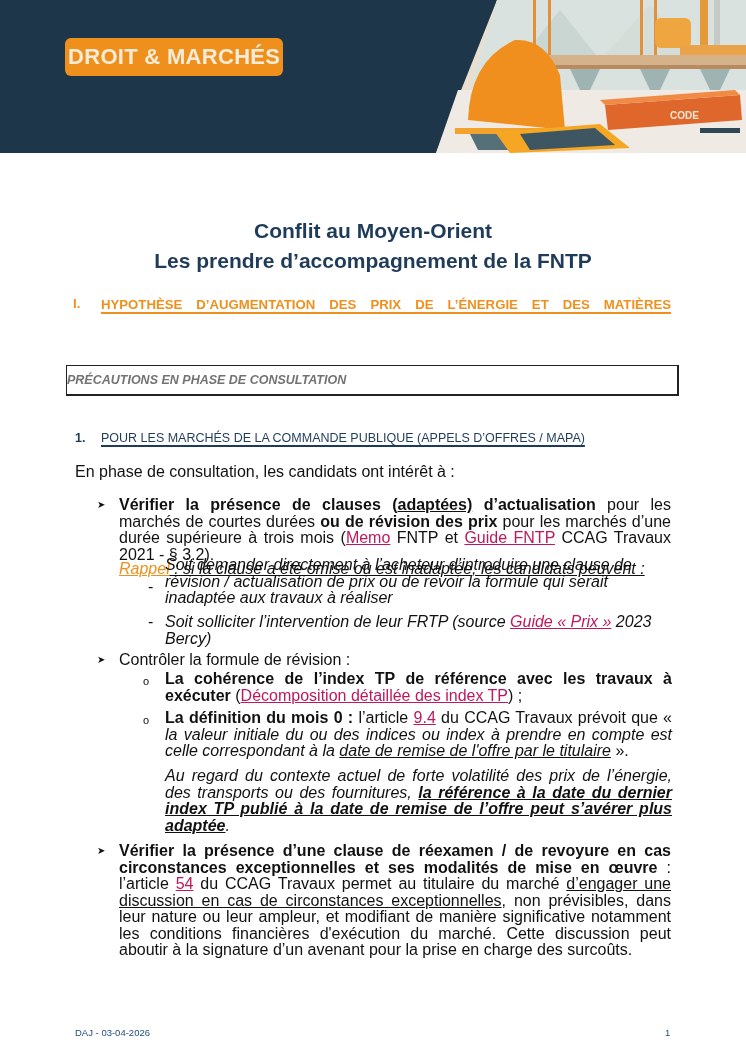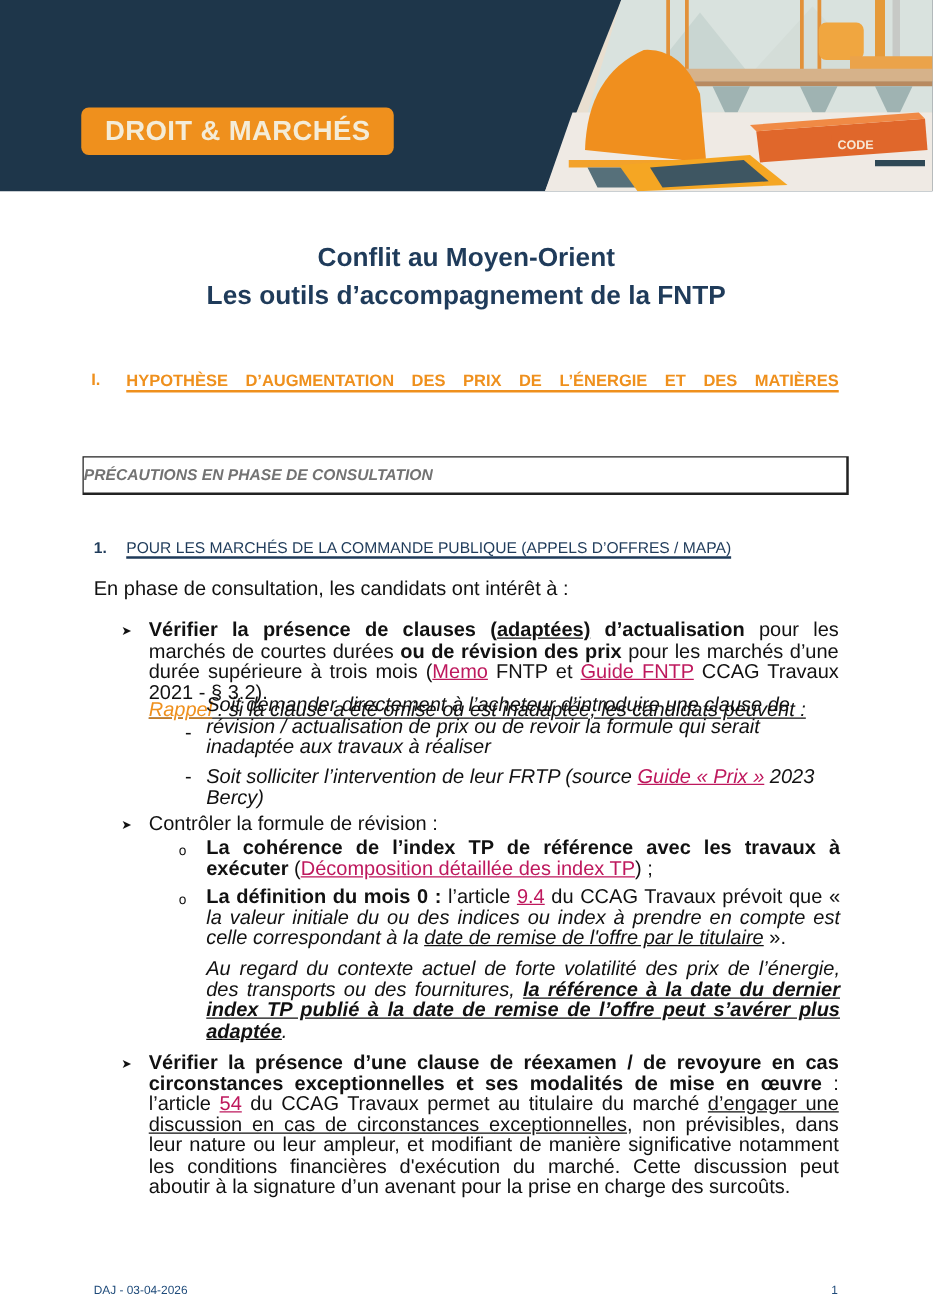--- a/index.html
+++ b/index.html
@@ -1,22 +1,22 @@
 <!DOCTYPE html>
 <html><head>
 <meta charset="utf-8">
 <style>
   html, body { margin:0; padding:0; }
   body { width:746px; height:1052px; background:#fff; position:relative; overflow:hidden;
          font-family:"Liberation Sans", sans-serif; color:#111; }
   .banner { position:absolute; left:0; top:0; width:746px; height:153px; background:#1e364a; overflow:hidden; }
-  .banner-badge { position:absolute; left:65px; top:38px; height:38px; padding:0 19px; background:#ef901d;
-                  border-radius:6px; color:#f4ecd8; font-weight:bold; font-size:22px; line-height:38px; letter-spacing:0.3px;margin-top:48px; }
+  .banner-badge { position:absolute; left:65px; top:38px; height:38px; padding:0 3px; background:#ef901d;
+                  border-radius:6px; color:#f4ecd8; font-weight:bold; font-size:22px; line-height:38px; letter-spacing:0.3px; }
   .banner-illus { position:absolute; left:0; top:0; width:746px; height:153px; }
-  .title { position:absolute; left:0; width:746px; text-align:center; color:#1f3b5a; font-weight:bold; font-size:21px; }
+  .title { position:absolute; left:0; width:746px; text-align:center; color:#1f3b5a; font-weight:bold; font-size:21px;margin-top:24px; }
   .sec-heading { position:absolute; left:73px; width:598px; color:#ef901d; font-weight:bold; font-size:13.2px; }
   .sec-heading .num { position:absolute; left:0; top:0; }
   .sec-heading .txt { margin-left:28px; text-align:justify; text-align-last:justify; display:block;
                       text-decoration:underline; text-decoration-thickness:2px; text-underline-offset:3px; line-height:18px; }
   .sec-heading .txt2 { margin-left:28px; display:block; text-decoration:underline; text-decoration-thickness:2px;
                        text-underline-offset:3px; line-height:18px; }
   .box { position:absolute; left:66px; top:365px; width:610px; height:28px; border:1px solid #222; border-right-width:2px; border-bottom-width:2px;
          line-height:28px; font-style:italic; font-weight:bold; font-size:12.5px; color:#737373; }
   .sub-heading { position:absolute; left:75px; top:431px; font-size:12.5px; color:#1f3b5a; font-weight:bold; }
   .sub-heading .num { position:absolute; left:0; }
@@ -65,21 +65,21 @@
     <rect x="665" y="108" width="35" height="14" fill="#e0672b"></rect>
     <text x="670" y="119" fill="#f6e8d5" font-size="10" font-weight="bold" font-family="Liberation Sans, sans-serif">CODE</text>
     <polygon points="495,132 600,124 630,148 510,153" fill="#f5a623"></polygon>
     <polygon points="520,134 595,128 615,145 530,150" fill="#3e5662"></polygon>
     <rect x="700" y="128" width="40" height="5" fill="#2f4855"></rect>
   </svg>
   <div class="banner-badge">DROIT &amp; MARCHÉS</div>
 </div>
 
 <div class="title" style="top:195px;">Conflit au Moyen-Orient</div>
-<div class="title" style="top:225px;">Les outils d’accompagnement de la FNTP</div>
+<div class="title" style="top:225px;">Les prendre d’accompagnement de la FNTP</div>
 
 <div class="sec-heading" style="top:296px;">
   <span class="num">I.</span>
   <span class="txt">HYPOTHÈSE D’AUGMENTATION DES PRIX DE L’ÉNERGIE ET DES MATIÈRES</span>
 </div>
 
 <div class="box">PRÉCAUTIONS EN PHASE DE CONSULTATION</div>
 
 <div class="sub-heading">
   <span class="num">1.</span>

